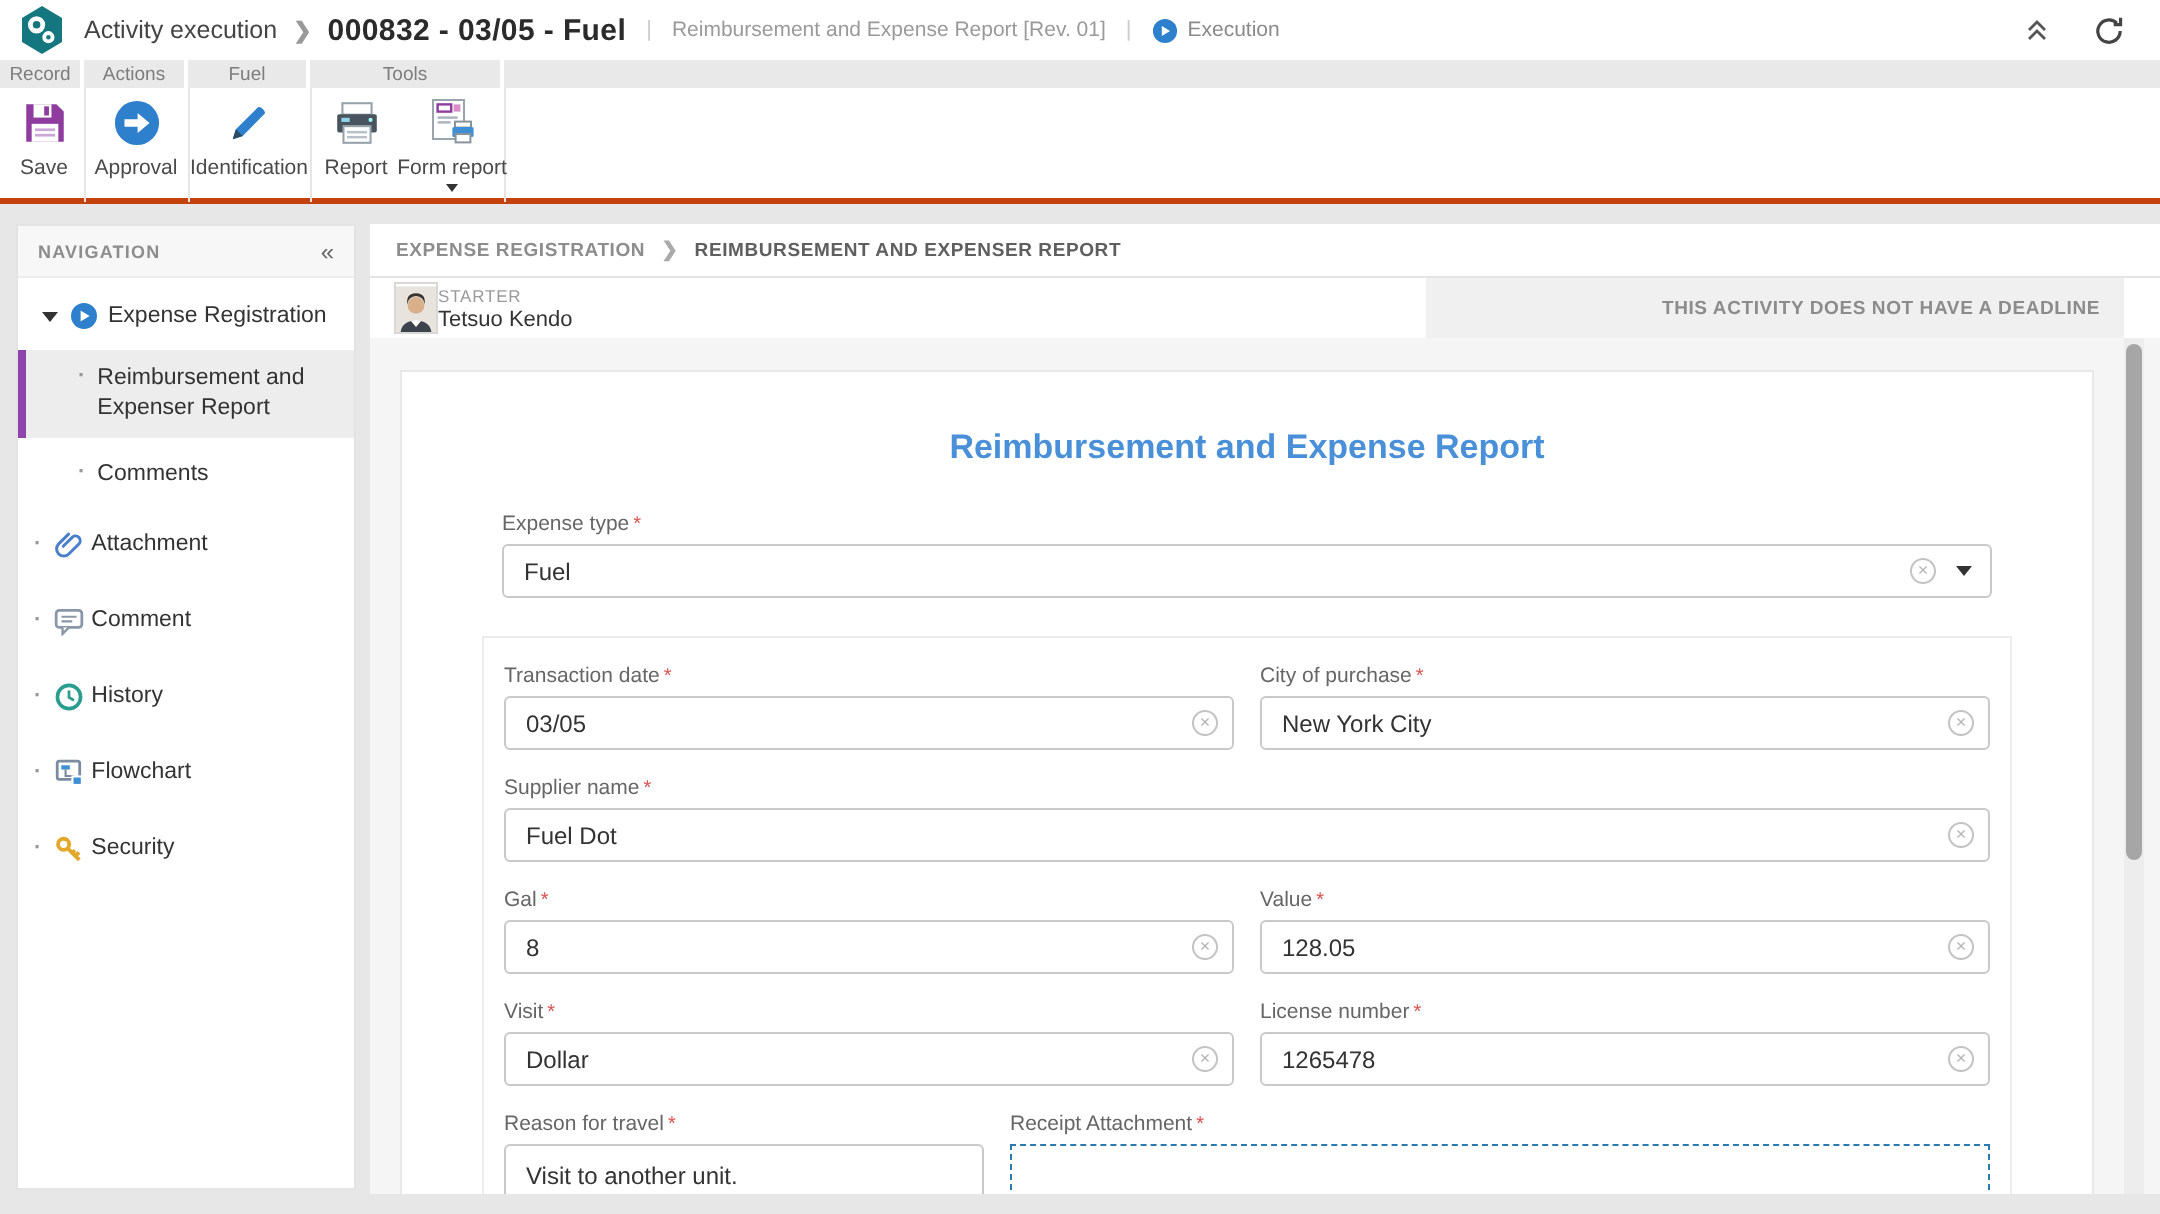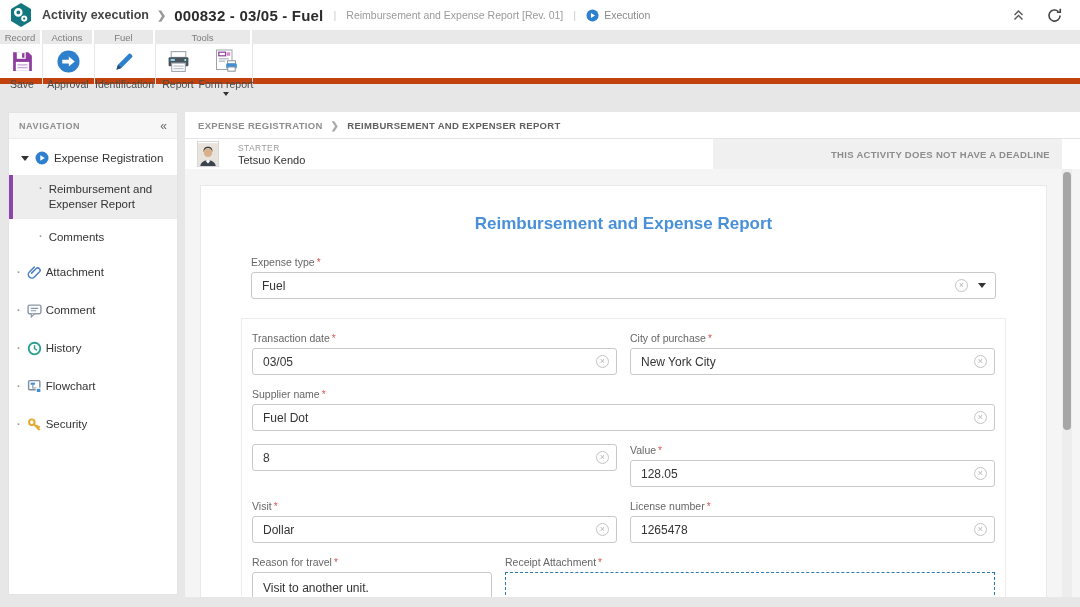--- a/index.html
+++ b/index.html
@@ -5,32 +5,32 @@
   * { box-sizing: border-box; margin: 0; padding: 0; }
   html,body { width:1080px; height:607px; }
   body {
     font-family: "Liberation Sans", sans-serif;
     background:#e7e7e7; position:relative; overflow:hidden; color:#333;
   }
   
   .topbar { position:absolute; left:0; top:0; width:1080px; height:30px; background:#fff;
             display:flex; align-items:center; padding:0 10px; }
   .logo { margin-right:10px; display:flex; }
-  .app-title { font-size:12.5px; font-weight:bold; color:#444; }
+  .app-title { font-size:12.5px; font-weight:normal; color:#444; }
   .tb-chev { color:#999; font-size:11px; margin:0 8px; font-weight:bold; }
   .record-title { font-size:15px; font-weight:bold; color:#2b2b2b; letter-spacing:.2px; }
   .tb-sep { color:#ccc; margin:0 10px; font-size:11px; }
   .revision { font-size:10.5px; color:#9a9a9a; }
   .exec { display:flex; align-items:center; gap:5px; font-size:10.5px; color:#8a8a8a; }
   .tb-right { margin-left:auto; display:flex; align-items:center; gap:22px; padding-right:8px; }
   .tb-icon { cursor:pointer; display:flex; }
 
   
-  .ribbon { position:absolute; left:0; top:30px; width:1080px; height:54px; background:#fff;
-            border-bottom:6px solid #c2410c; }
+  .ribbon { position:absolute; left:0; top:30px; width:1080px; height:72px; background:#fff;
+            border-bottom:3px solid #c2410c; }
   .ribbon-strip { position:absolute; left:0; top:0; width:1080px; height:14px; background:#e9e9e9; }
   .strip-cell { position:absolute; top:0; height:14px; border-right:2px solid #fff;
                 display:flex; align-items:center; justify-content:center;
                 font-size:9.5px; color:#7d7d7d; }
   .rb-sep { position:absolute; top:14px; height:57px; width:1px; background:#e6e6e6; }
   .rb-btn { position:absolute; top:17px; height:52px; display:flex; flex-direction:column;
             align-items:center; justify-content:flex-start; cursor:pointer; }
   .rb-btn .ic { height:28px; display:flex; align-items:center; }
   .rb-btn .lbl { font-size:10.5px; color:#4a4a4a; margin-top:3px; white-space:nowrap; }
   .dd-caret { width:0; height:0; border-left:3.5px solid transparent; border-right:3.5px solid transparent;
@@ -60,21 +60,21 @@
 
   
   .main { position:absolute; left:185px; top:112px; width:895px; height:485px; }
   .breadcrumb { height:27px; background:#fff; border-bottom:1px solid #e4e4e4;
                 display:flex; align-items:center; gap:8px; padding:0 13px;
                 font-size:9.5px; font-weight:bold; letter-spacing:.3px; }
   .crumb1 { color:#8d8d8d; }
   .crumb-chev { color:#aaa; font-size:10px; }
   .crumb2 { color:#5f5f5f; }
   .starter-row { position:relative; height:30px; background:#fff; display:flex; align-items:center;
-                 gap:19px; padding:0 12px; }
+                 gap:0; padding:0 12px; }
   .avatar { width:22px; height:26px; border:1px solid #d8d8d8; display:flex; overflow:hidden; }
   .starter-meta { display:flex; flex-direction:column; justify-content:center; }
   .starter-label { font-size:8.5px; color:#9a9a9a; letter-spacing:.4px; }
   .starter-name { font-size:11px; color:#333; margin-top:1px; }
   .deadline { position:absolute; right:18px; top:0; height:30px; width:349px; background:#f0f0f0;
               display:flex; align-items:center; justify-content:flex-end; padding-right:12px;
               font-size:9.5px; font-weight:bold; color:#8c8c8c; letter-spacing:.3px; }
 
   .content { position:absolute; left:0; top:57px; width:895px; height:428px; background:#f5f5f5;
              overflow:hidden; }
@@ -377,20 +377,21 @@
             <div class="fld-label req">Supplier name</div>
             <div class="fld">
               <input type="text" value="Fuel Dot" style="">
               <span class="clear-ic"></span>
             </div>
           </div>
         </div>
 
         <div class="g-row">
           <div class="g-col">
+            <div class="fld-label req">Gal</div>
             <div class="fld">
               <input type="text" value="8" style="">
               <span class="clear-ic"></span>
             </div>
           </div>
           <div class="g-col">
             <div class="fld-label req">Value</div>
             <div class="fld">
               <input type="text" value="128.05" style="">
               <span class="clear-ic"></span>

